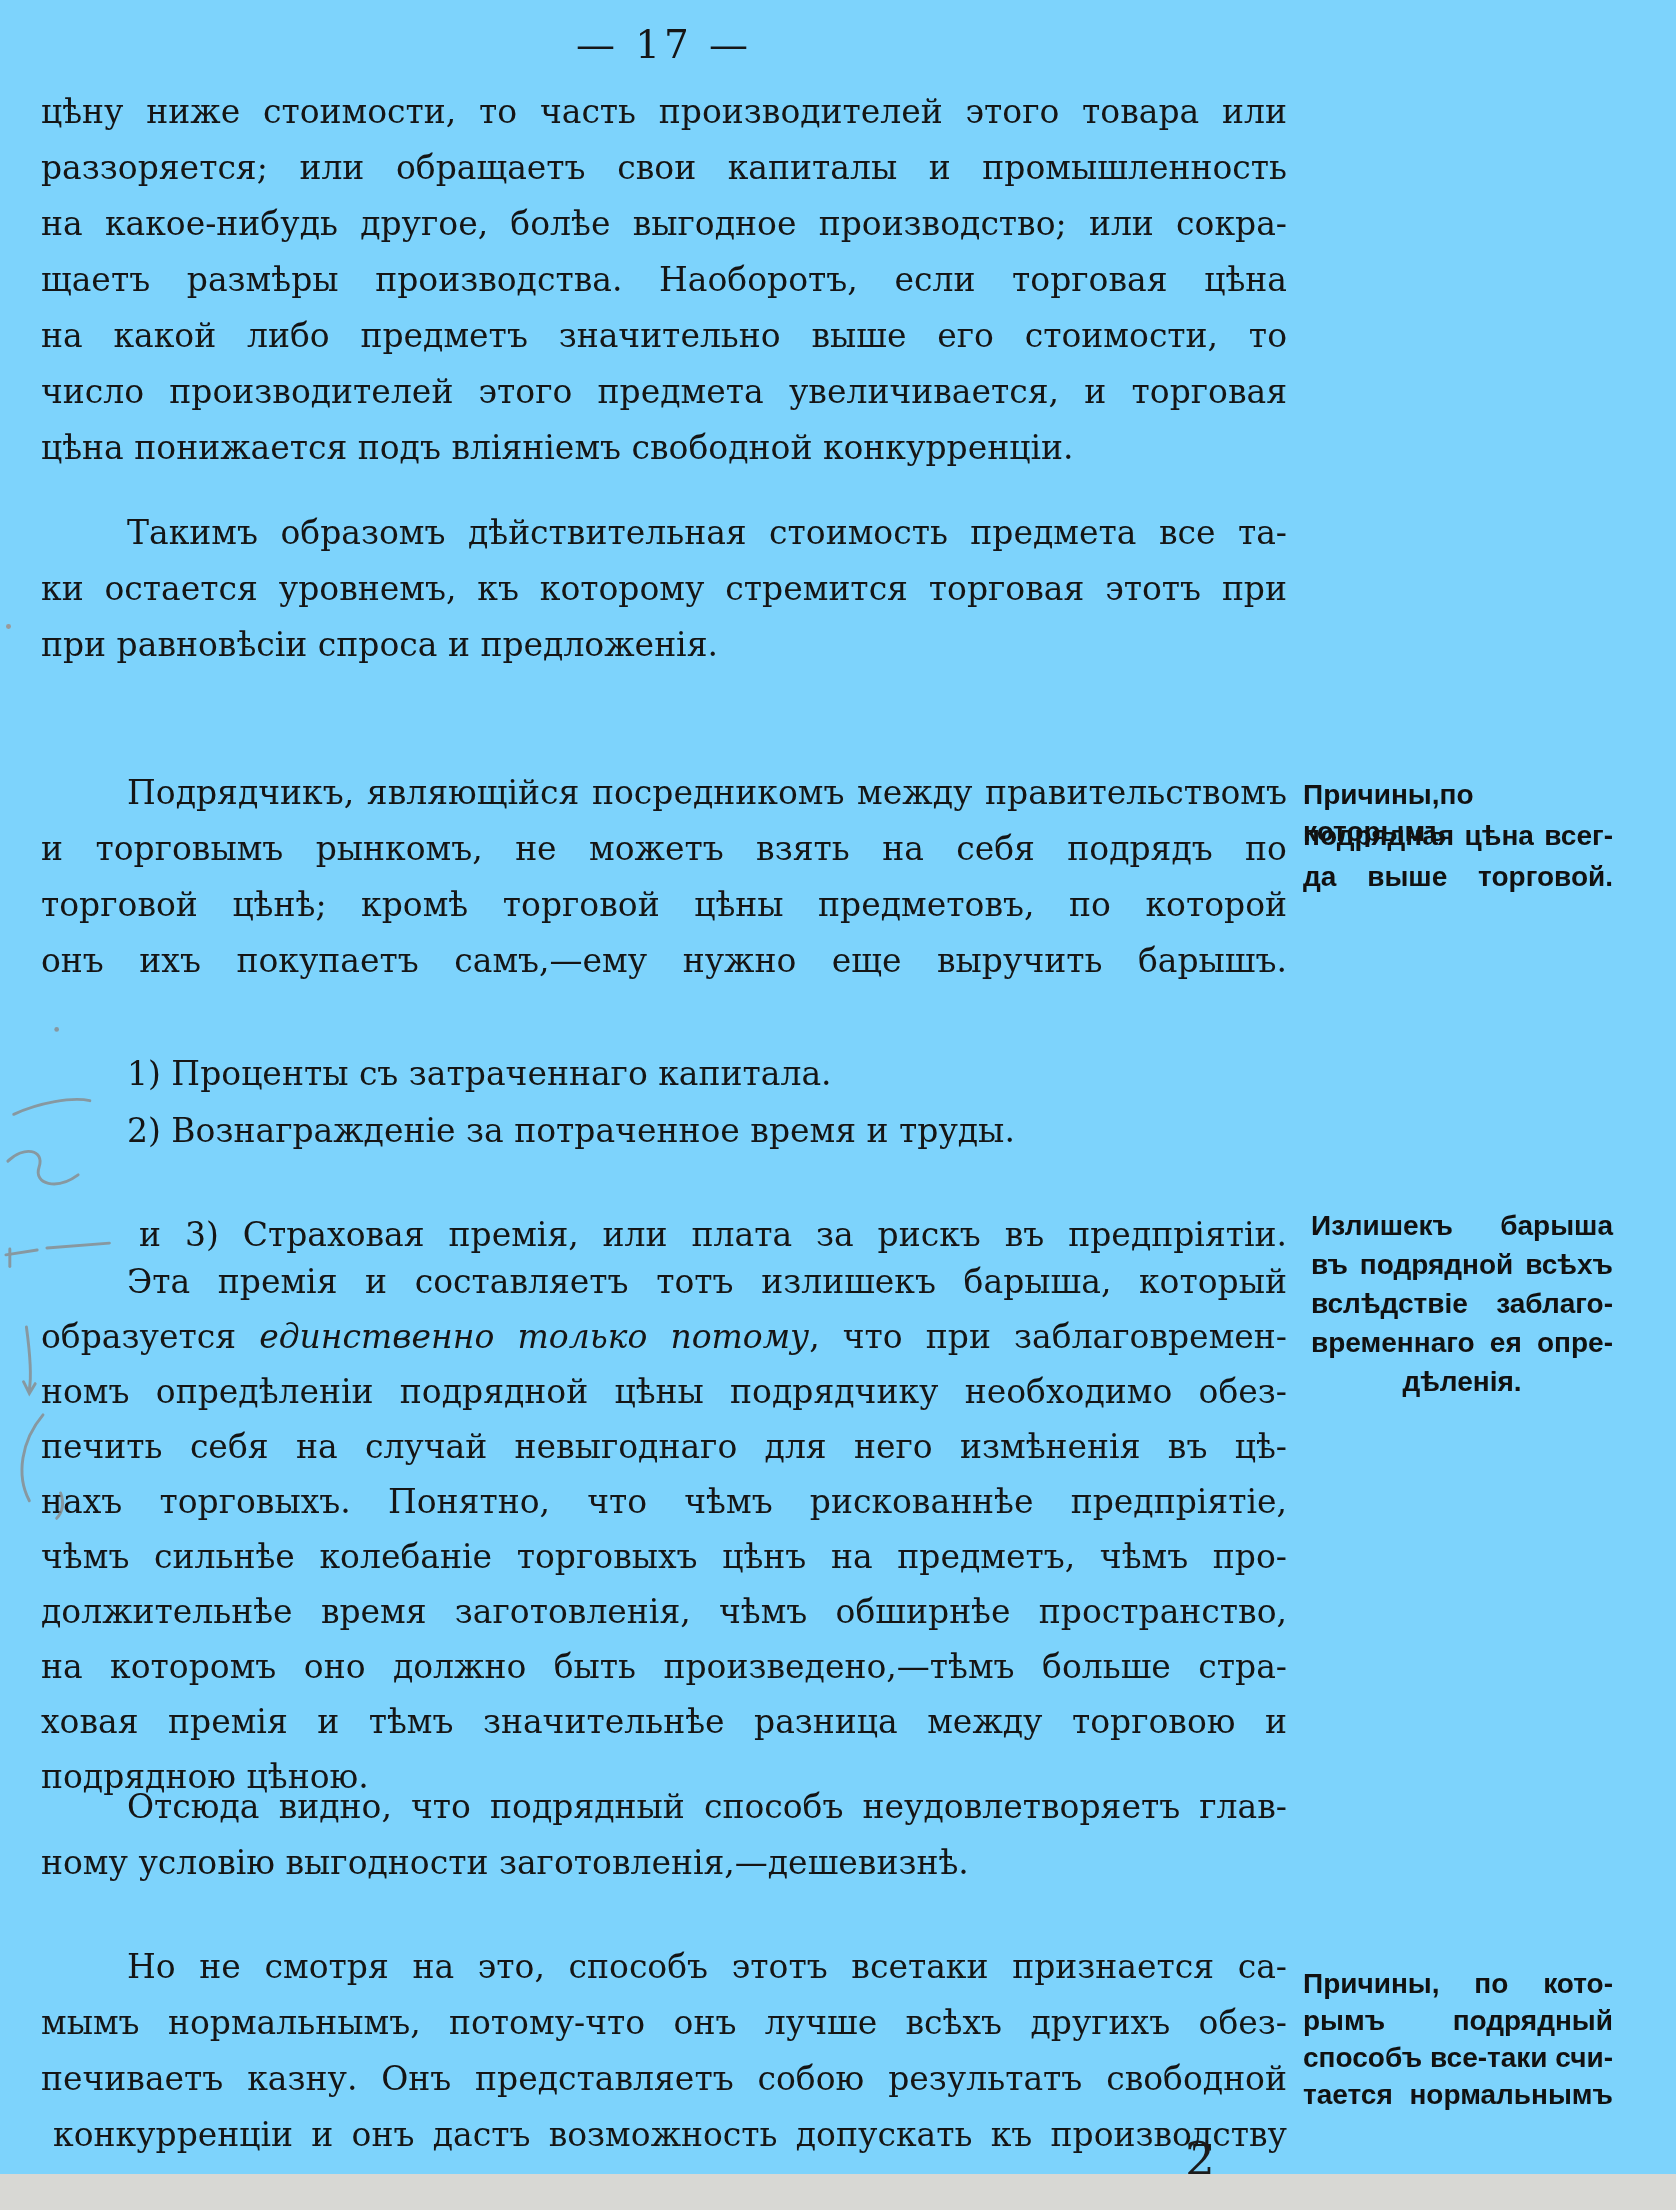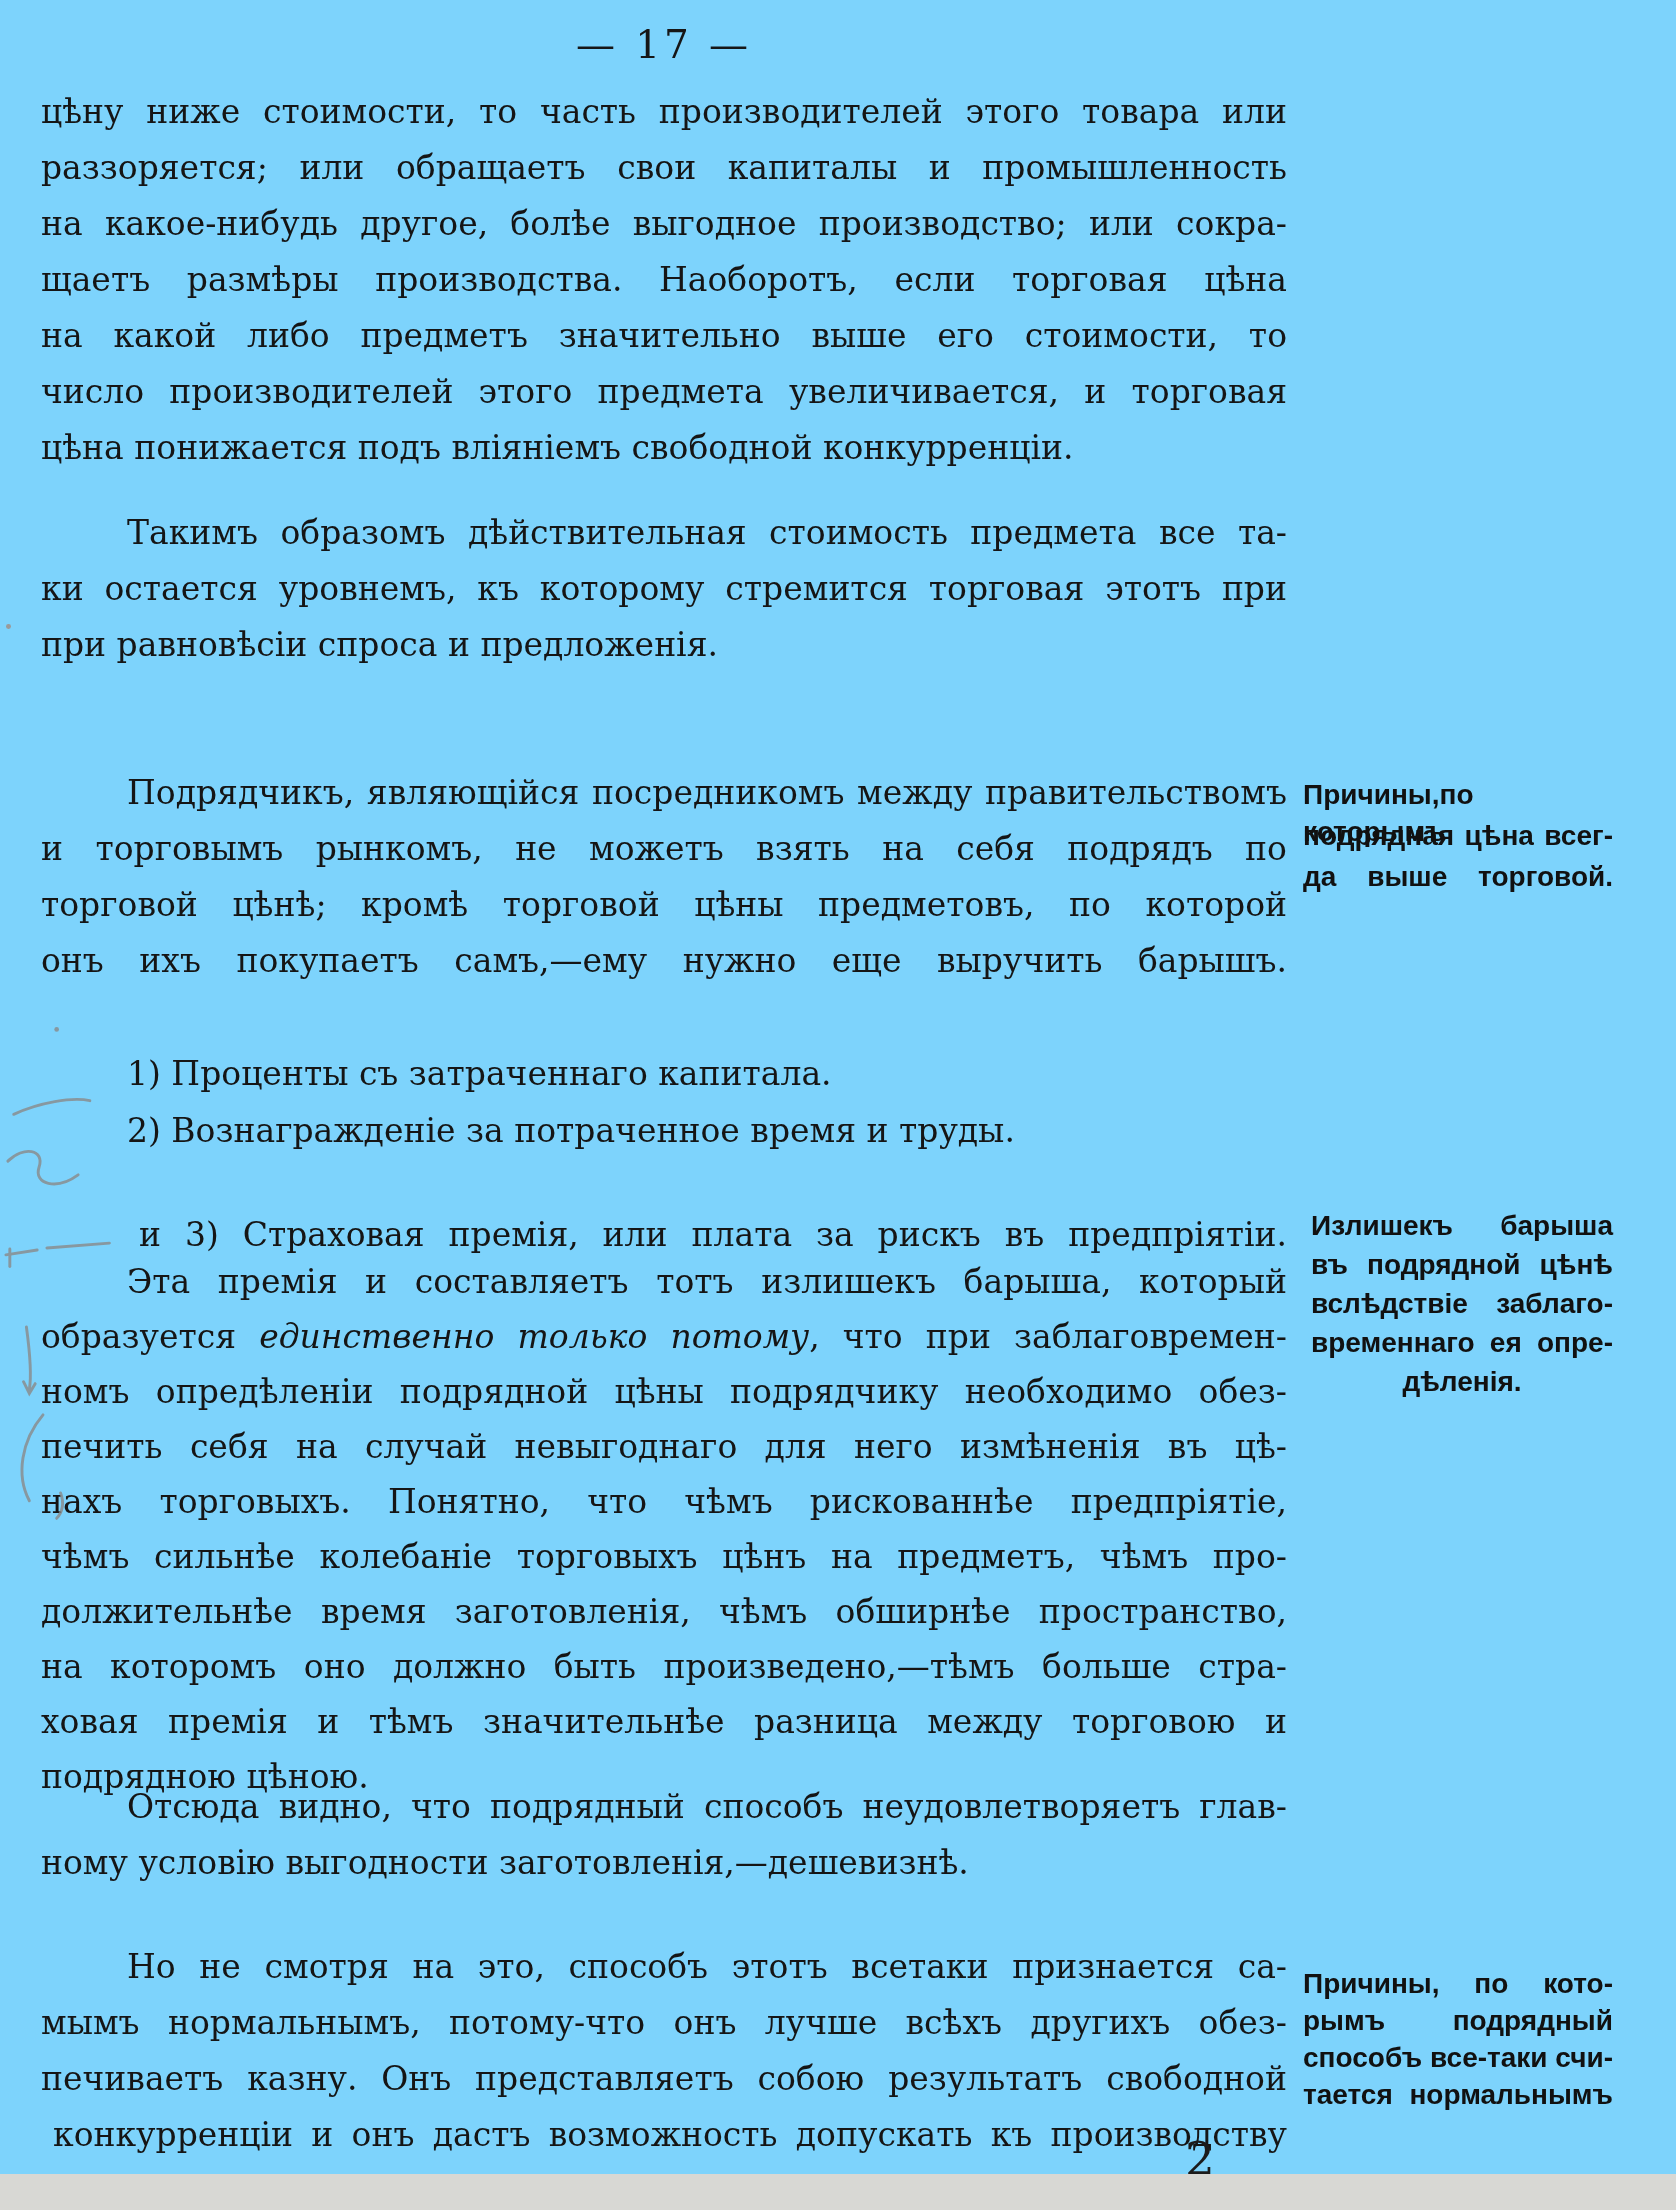--- a/index.html
+++ b/index.html
@@ -134,21 +134,21 @@
     </div>
 
   <div class="margin-note note-1" style="top:776px">
       <div class="tline">Причины,по которымъ</div>
       <div class="tline">подрядная цѣна всег-</div>
       <div class="tline last">да выше торговой.</div>
     </div>
 
   <div class="margin-note note-2" style="top:1206px">
       <div class="tline">Излишекъ барыша</div>
-      <div class="tline">въ подрядной цѣнѣ</div>
+      <div class="tline">въ подрядной всѣхъ</div>
       <div class="tline">вслѣдствіе заблаго-</div>
       <div class="tline">временнаго ея опре-</div>
       <div class="tline last">дѣленія.</div>
     </div>
 
   <div class="margin-note note-3" style="top:1965px">
       <div class="tline">Причины, по кото-</div>
       <div class="tline">рымъ подрядный</div>
       <div class="tline">способъ все-таки счи-</div>
       <div class="tline last">тается нормальнымъ</div>

